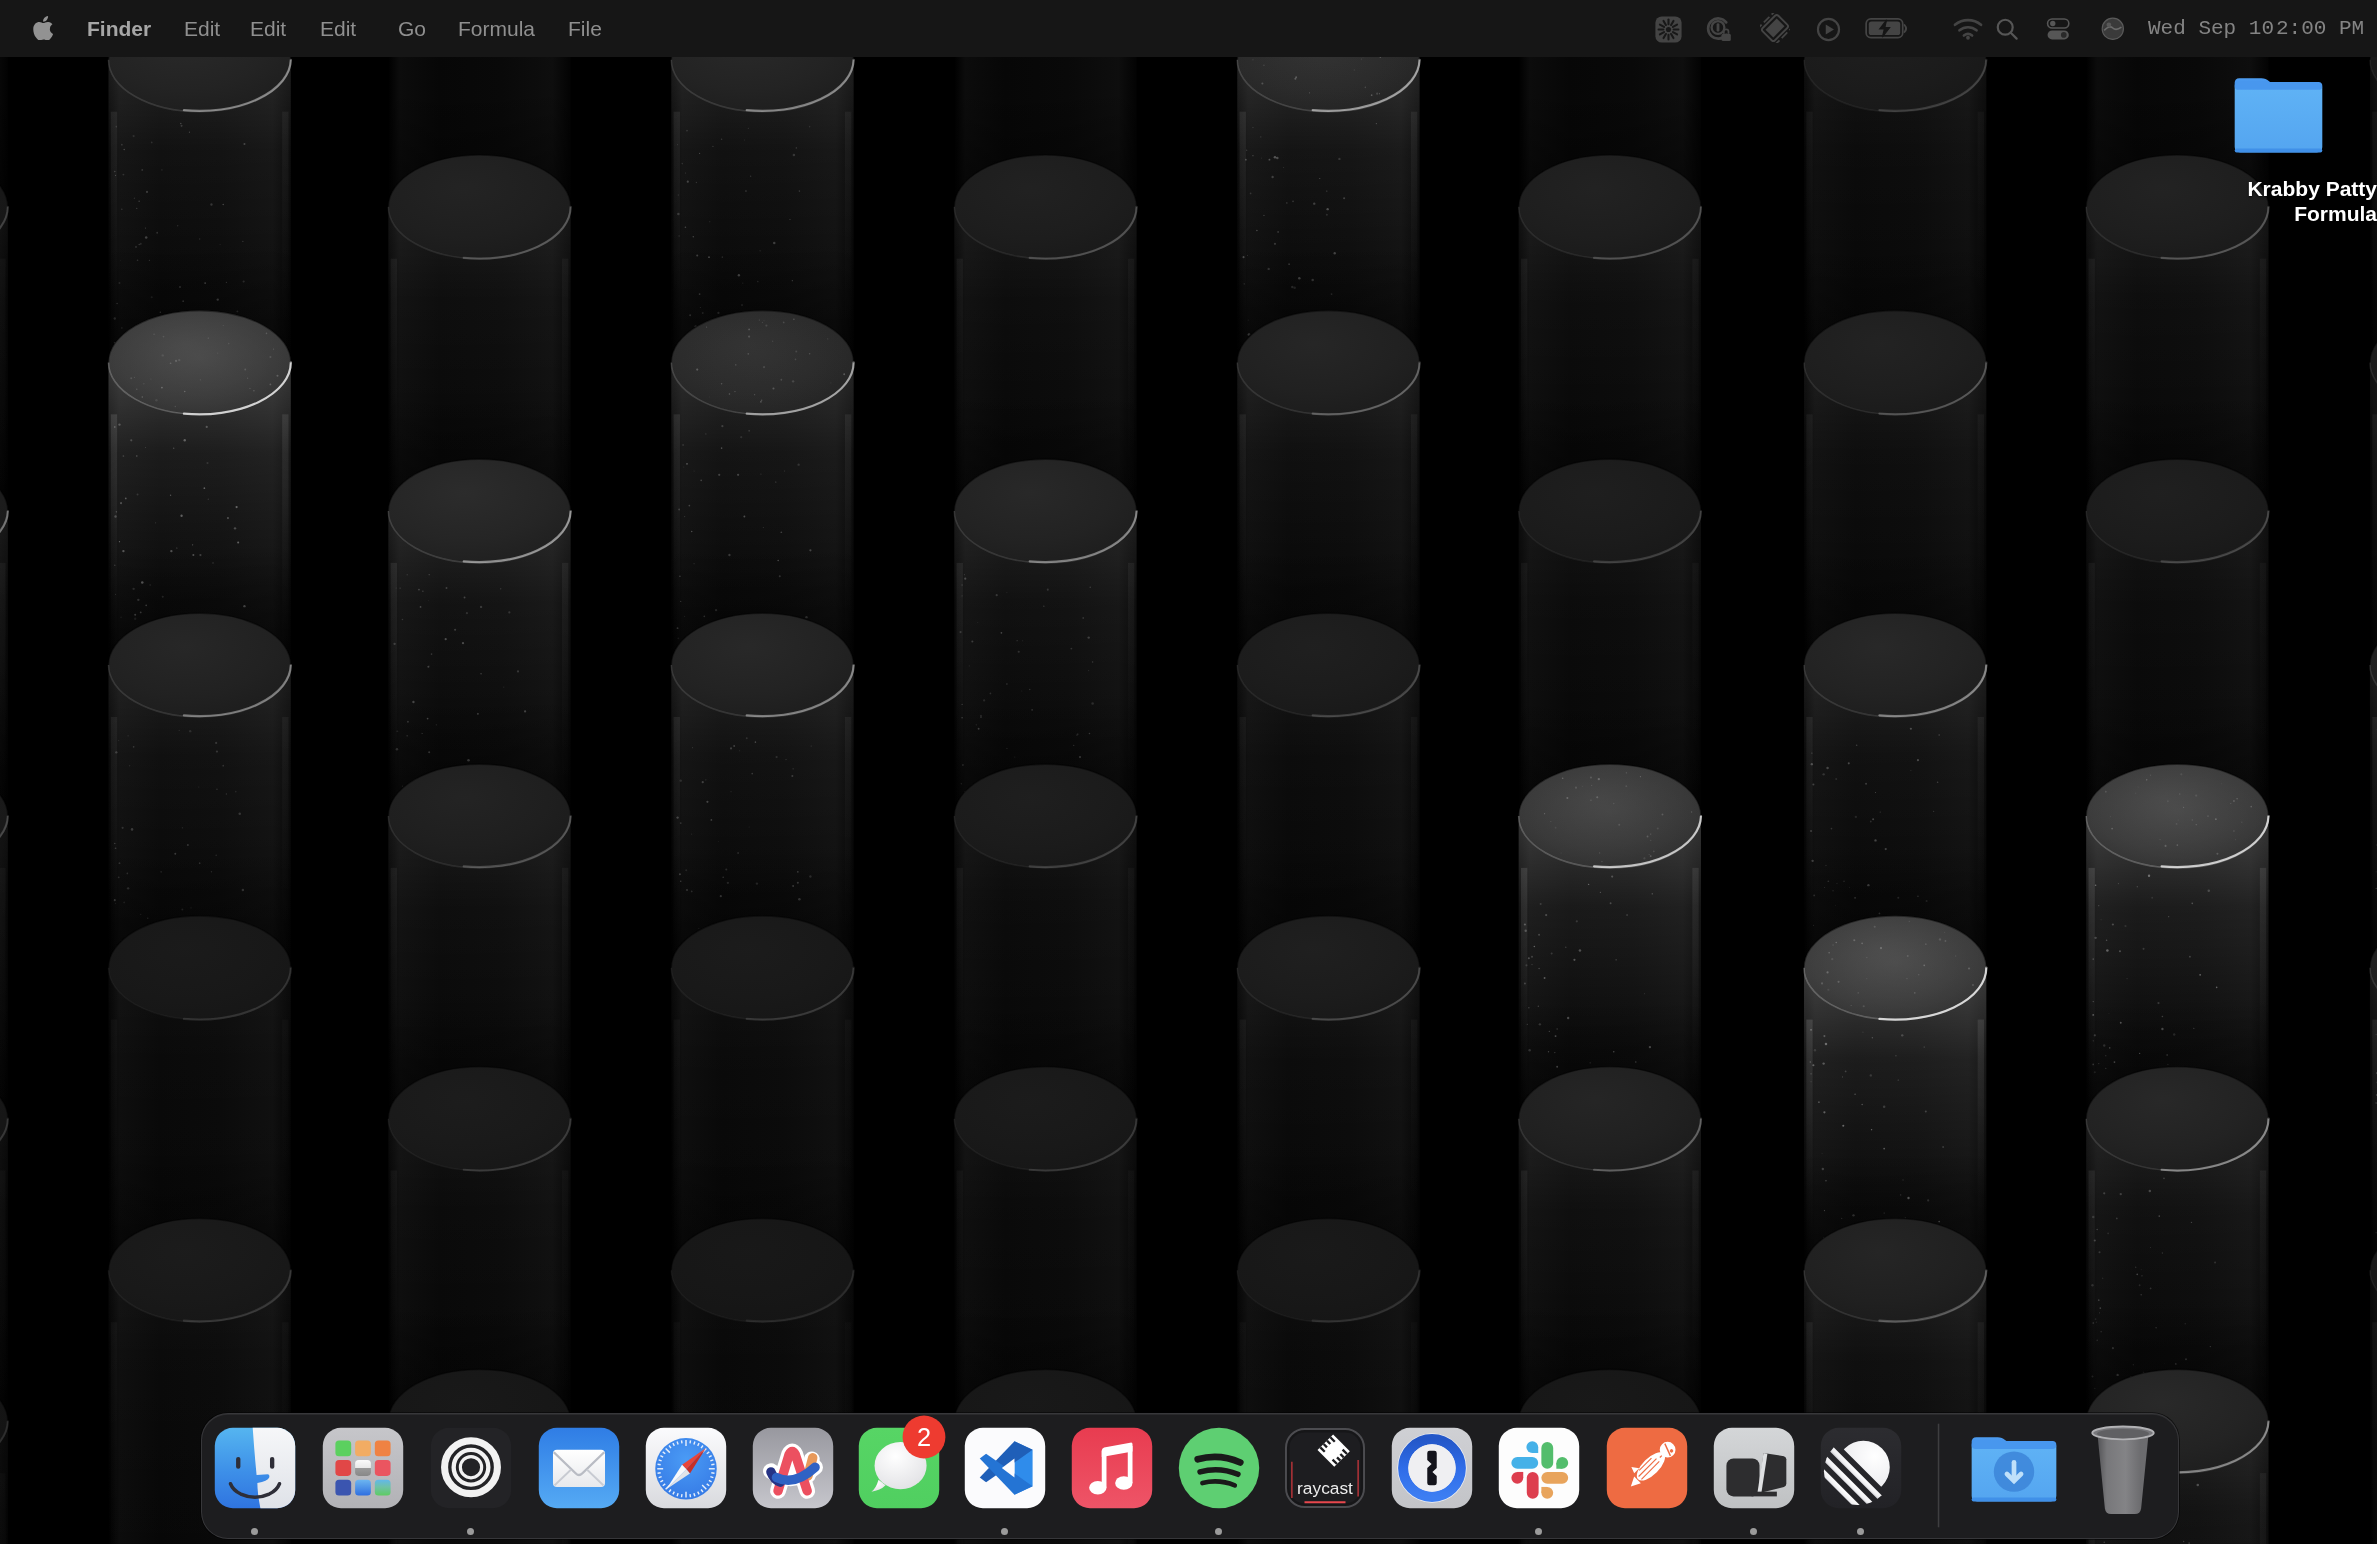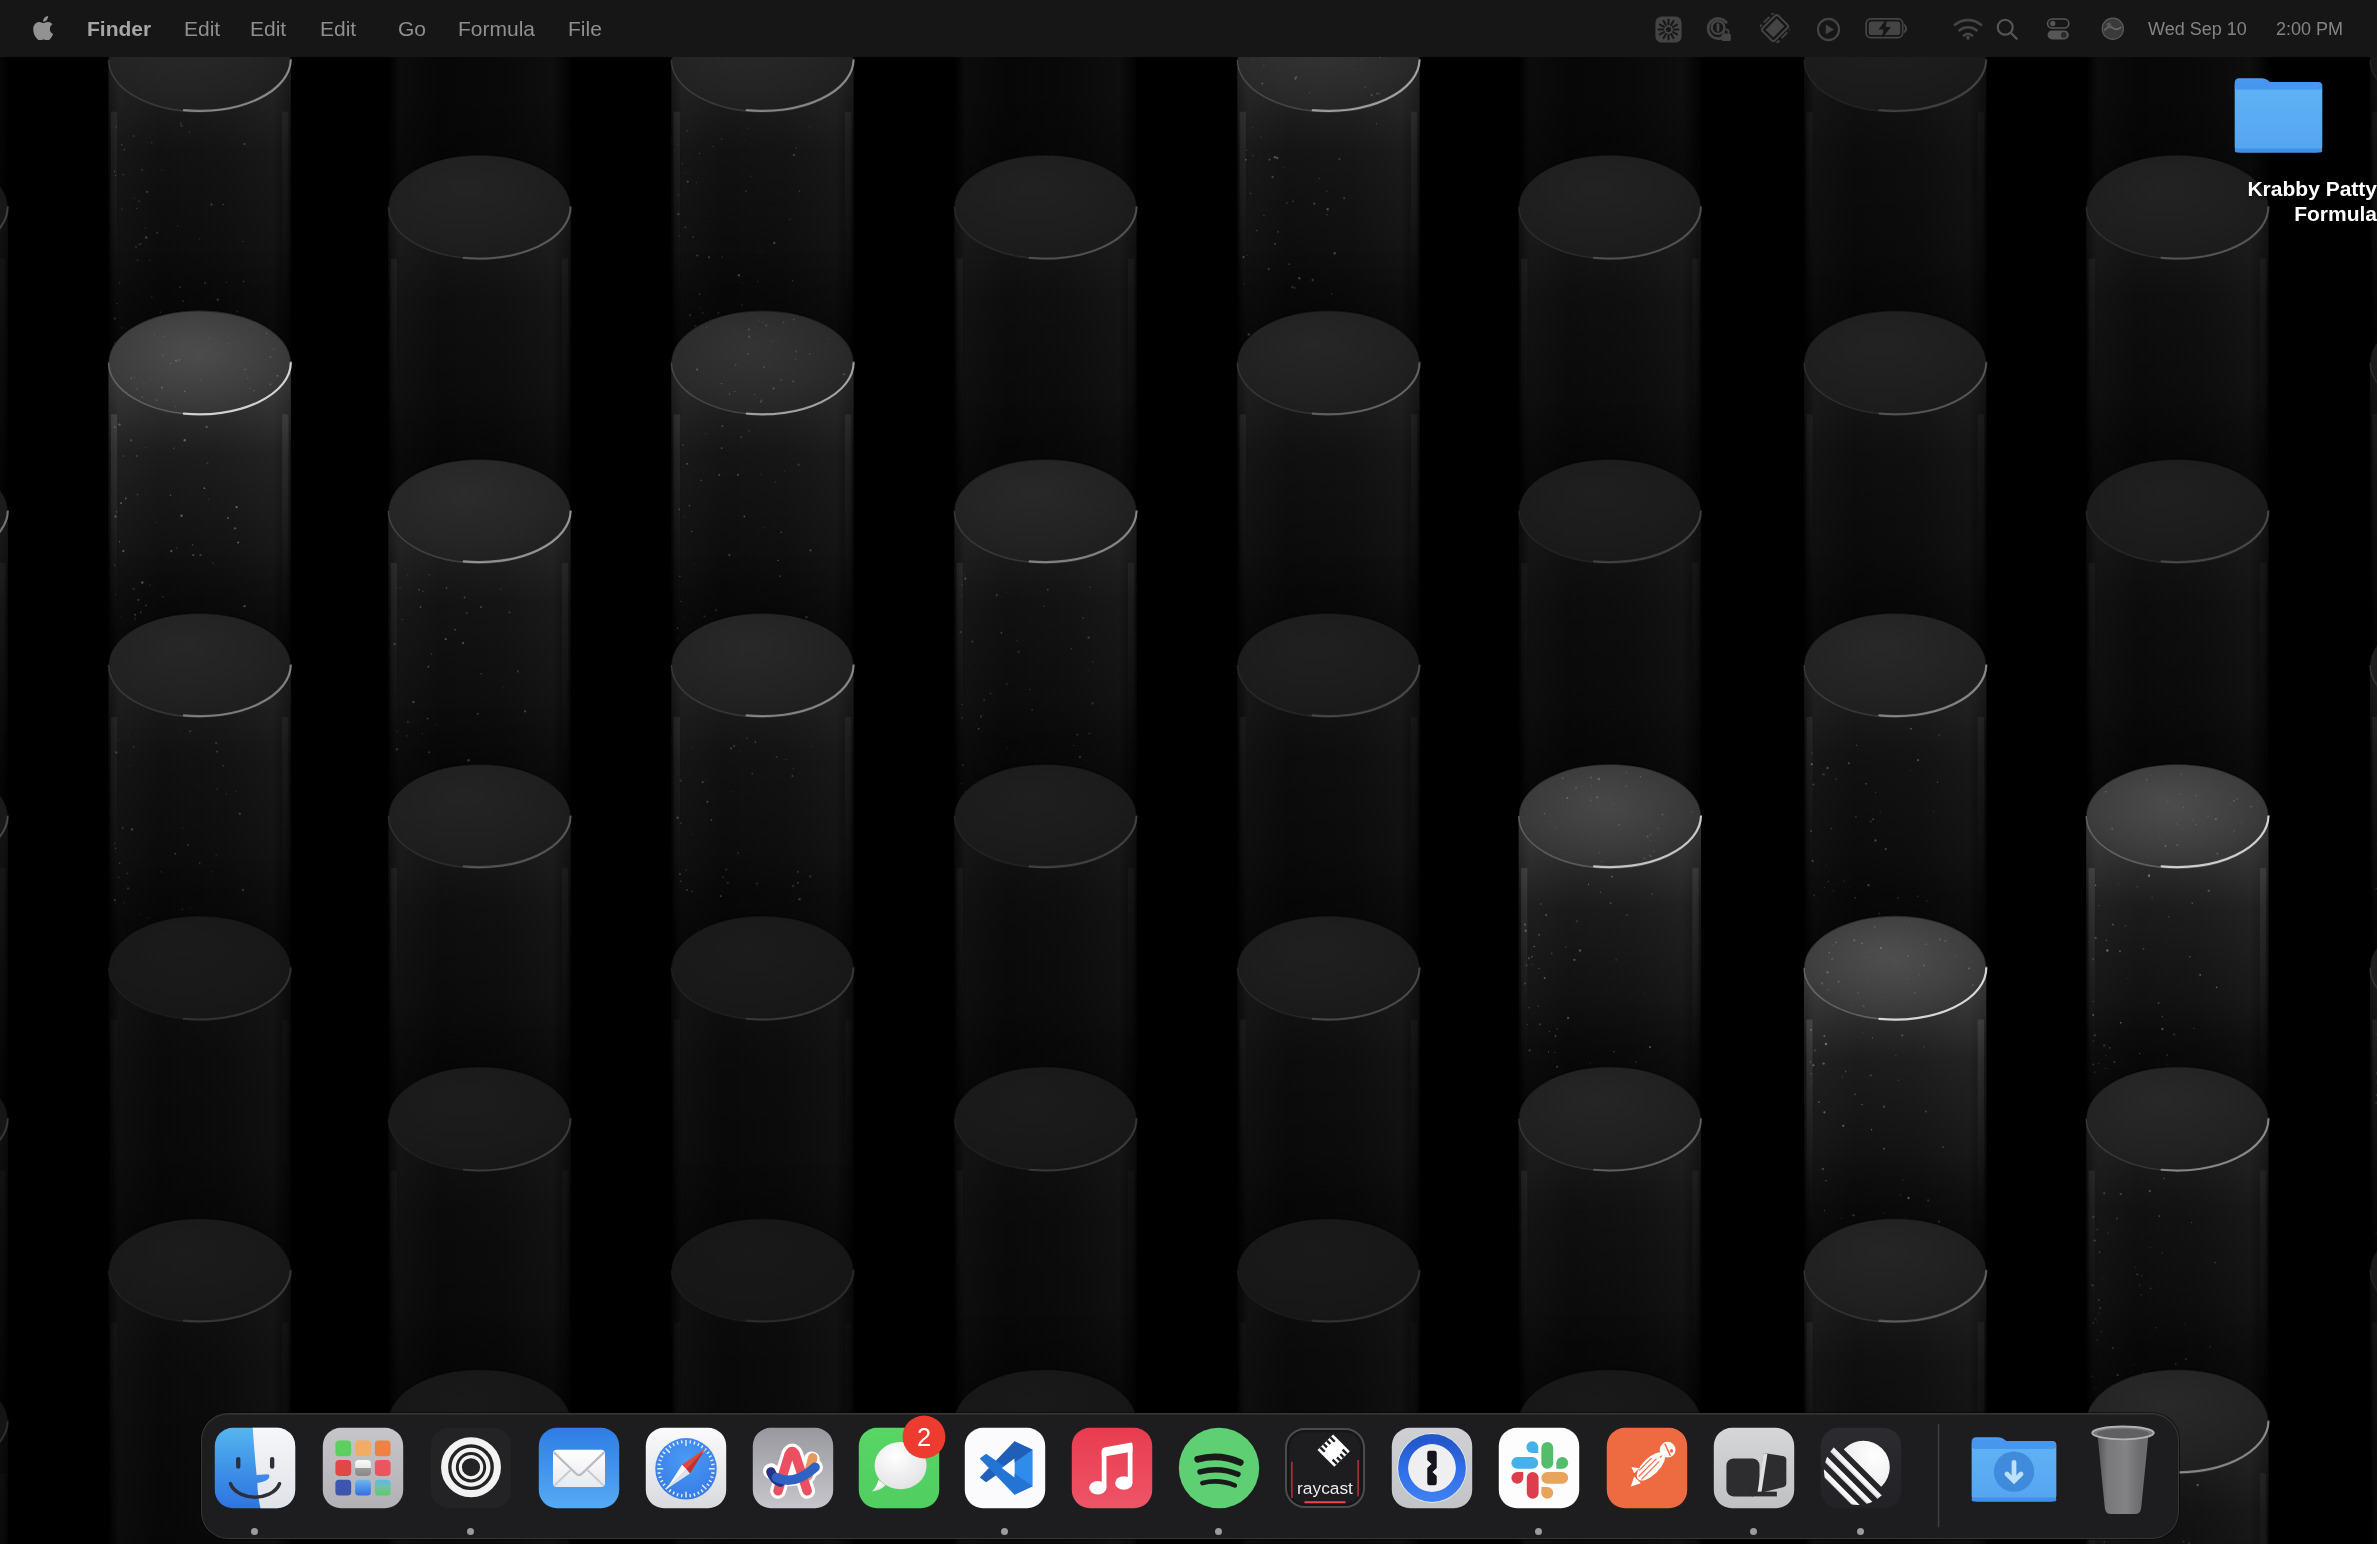--- a/index.html
+++ b/index.html
@@ -2,21 +2,21 @@
 <html style="font-size:12.6px"><head><meta charset="utf-8"><style>
 * { margin:0; padding:0; box-sizing:border-box; }
 html,body { width:2377px; height:1544px; overflow:hidden; background:#000; font-family:"Liberation Sans",sans-serif; }
 #screen { position:relative; width:2377px; height:1544px; overflow:hidden; }
 .abs { position:absolute; }
 
 #menubar { position:absolute; top:0; left:0; width:2377px; height:57px; background:#161616; }
 .mitem { position:absolute; top:0; height:57px; line-height:57px; font-size:21px; color:#8f8f8f; white-space:nowrap; }
 .mbold { font-weight:bold; color:#a6a6a6; }
 .sticon { position:absolute; top:0; }
-#mbdate { position:absolute; top:0; height:57px; line-height:58px; font-size:18px; color:#848484; }
+#mbdate { position:absolute; top:0; height:57px; line-height:58px; font-size:21px; color:#848484;font-family:Liberation Mono, monospace; }
 
 #dock { position:absolute; left:201px; top:1413px; width:1978px; height:126px;
   background:#1d1d1f; border-radius:27px; border:0.8px solid rgba(95,95,100,0.40);
   box-shadow: inset 0 0.8px 0 rgba(255,255,255,0.08), 0 0 0 0.8px rgba(0,0,0,0.6); }
 .dicon { position:absolute; top:1427px; }
 .ddot { position:absolute; top:1528px; width:7px; height:7px; border-radius:50%; background:#9b9b9b; }
 #folderlabel { position:absolute; left:2180px; top:176px; width:197px; text-align:right;
   color:#ffffff; font-weight:bold; font-size:21px; line-height:25px;
   text-shadow:0 0.8px 2.4px rgba(0,0,0,0.8); }
 </style></head><body>

